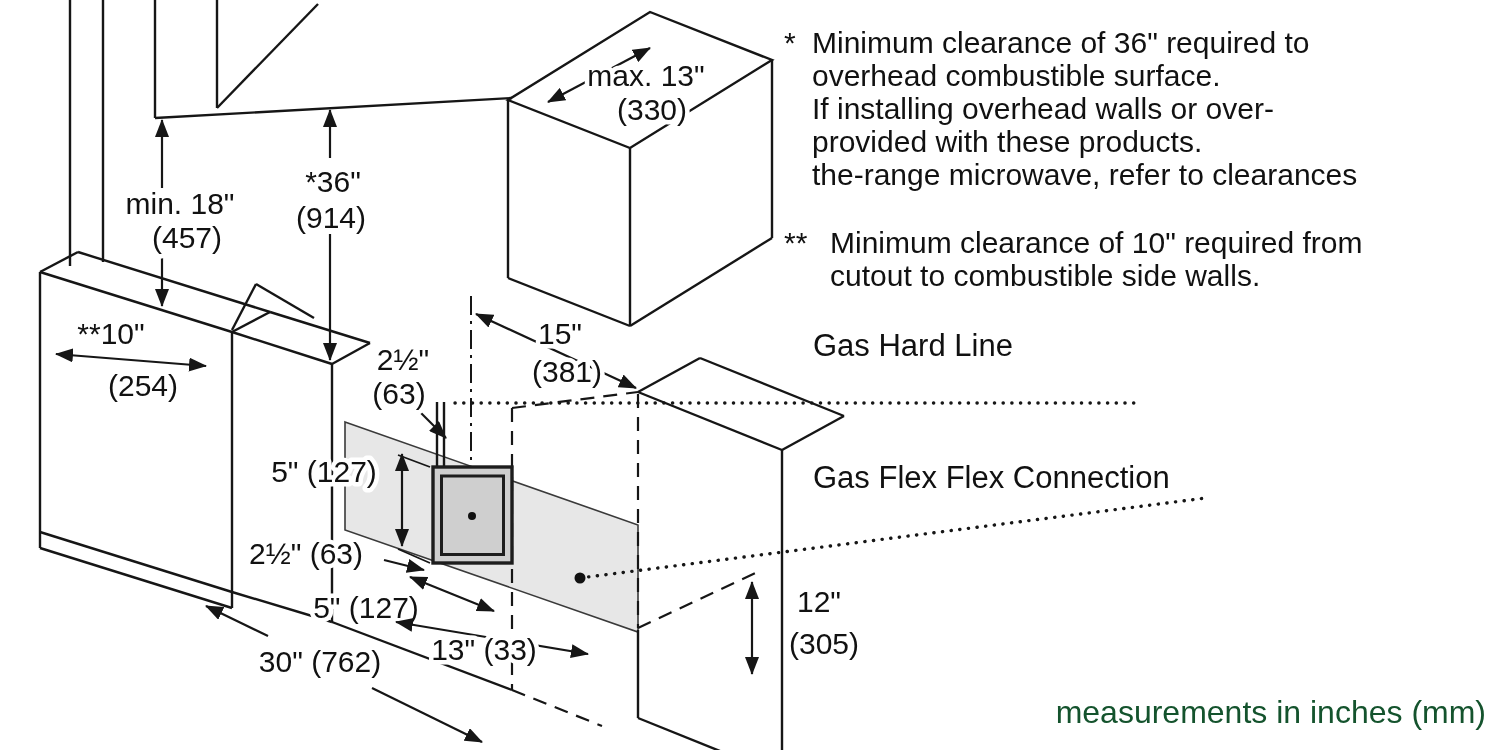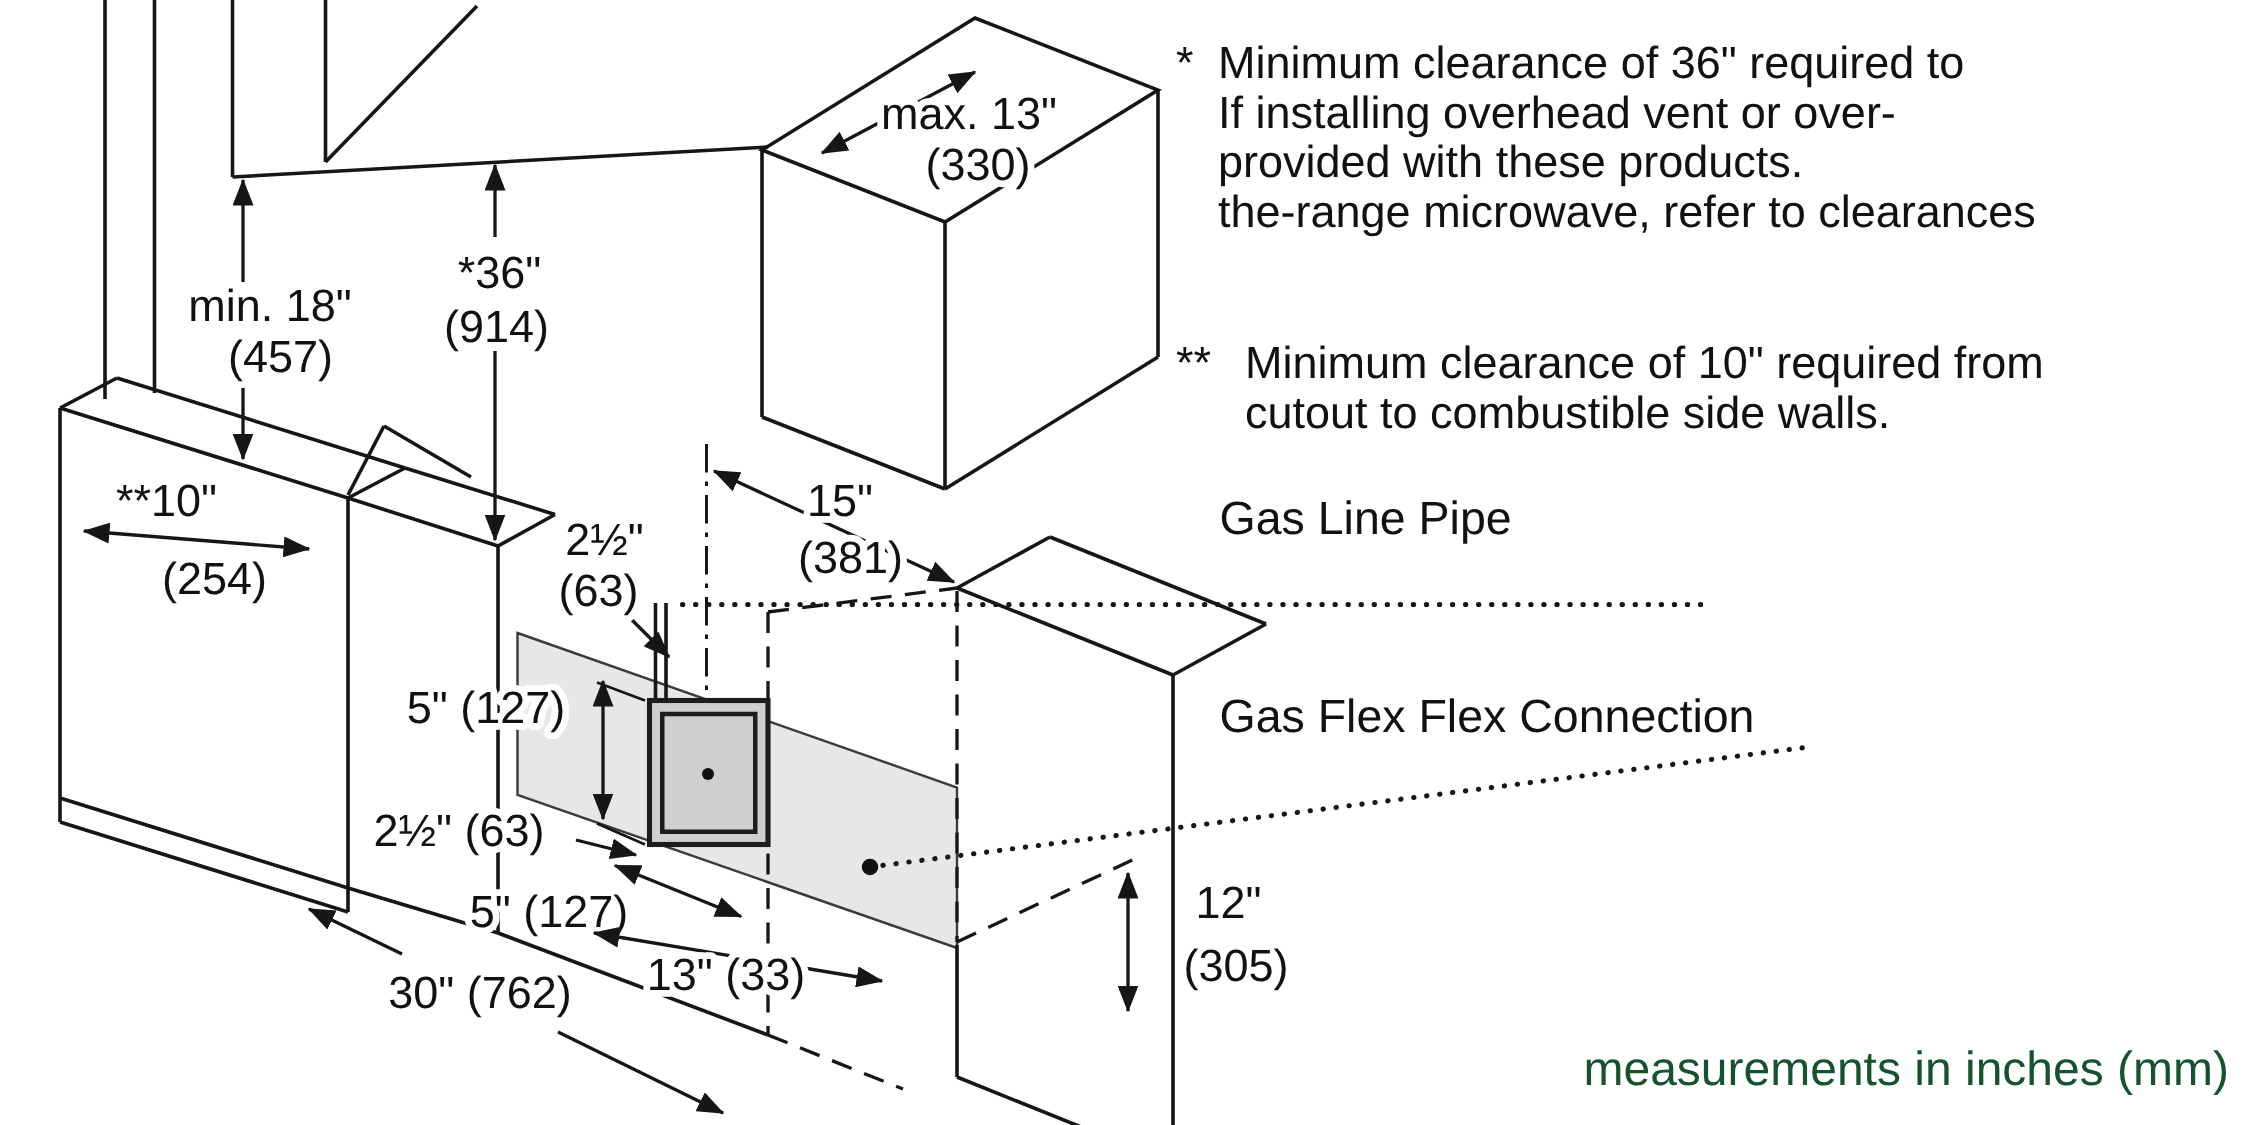--- a/index.html
+++ b/index.html
@@ -181,33 +181,34 @@
   </g>
   <g>
     <line class="dotl" x1="580" y1="578" x2="1206" y2="498"></line>
     <circle cx="580" cy="578" r="5.5" fill="#111"></circle>
   </g>
 </svg>
 
 <div class="note" style="left:812px;top:26px">
   <span class="marker" style="left:-28px">*</span>
   <div>Minimum clearance of 36" required to</div>
-  <div>If installing overhead vent or over-</div>
+  <div>overhead combustible surface.</div>
+  <div>If installing overhead walls or over-</div>
   <div>provided with these products.</div>
   <div>the-range microwave, refer to clearances</div>
 </div>
 
 <div class="note" style="left:830px;top:226px">
   <span class="marker" style="left:-46px">**</span>
   <div>Minimum clearance of 10" required from</div>
   <div>cutout to combustible side walls.</div>
 </div>
 
 <div class="callout" style="left:813px;top:328px">
-  <div>Gas Line Pipe</div>
+  <div>Gas Hard Line</div>
 </div>
 
 <div class="callout" style="left:813px;top:460px">
   <div>Gas Flex Flex Connection</div>
 </div>
 
 <div class="footer" style="right:14px;top:694px">measurements in inches (mm)</div>
 
 </div>
 

